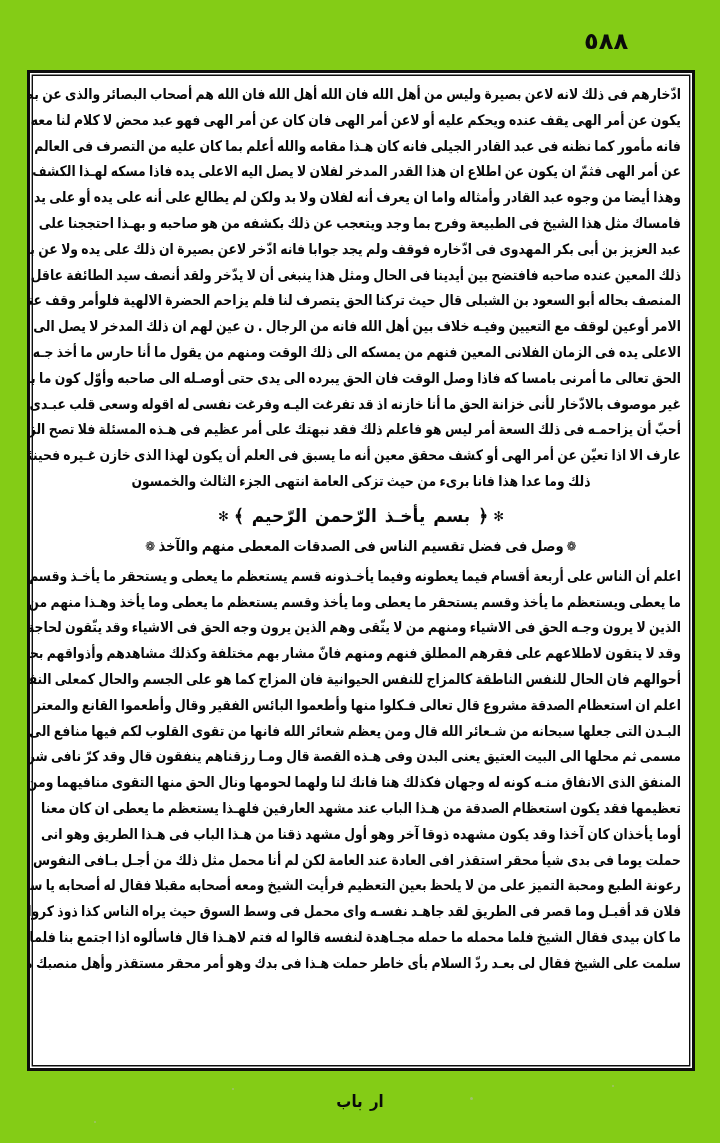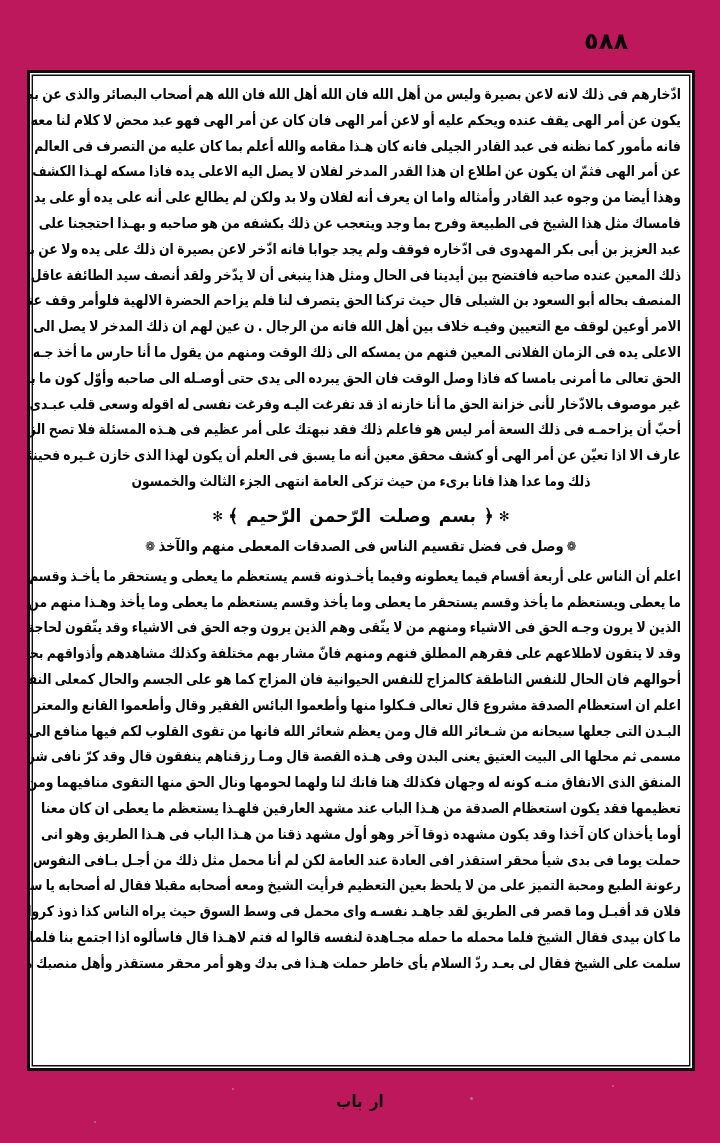--- a/index.html
+++ b/index.html
@@ -6,21 +6,21 @@
   html,body{margin:0;padding:0;background:#ffffff;}
   body{
     width:720px;height:1143px;position:relative;overflow:hidden;
     font-family:"DejaVu Sans","Liberation Sans",sans-serif;
     background:#fefefe;
   }
 
   
   #page{
     position:absolute;inset:0;
-    background:#be185d;
+    background:#84cc16;
   }
 
   
   .speck{position:absolute;background:#b9b9b9;border-radius:50%;opacity:.55;}
 
   
   #folio{
     position:absolute;top:30px;right:93px;
     font-size:23px;font-weight:700;color:#0a0a0a;
     letter-spacing:.5px;line-height:1;
@@ -130,21 +130,21 @@
       <span class="ln">الامر أوعين لوقف مع التعيين وفيـه خلاف بين أهل الله فانه من الرجال . ن عين لهم ان ذلك المدخر لا يصل الى صاحبه</span>
       <span class="ln">الاعلى يده فى الزمان الفلانى المعين فنهم من يمسكه الى ذلك الوقت ومنهم من يقول ما أنا حارس ما أخذ جـه عن يدى ذ</span>
       <span class="ln">الحق تعالى ما أمرنى بامسا كه فاذا وصل الوقت فان الحق يبرده الى يدى حتى أوصـله الى صاحبه وأوّل كون ما بين الزمانين</span>
       <span class="ln">غير موصوف بالادّخار لأنى خزانة الحق ما أنا خازنه اذ قد تفرغت اليـه وفرغت نفسى له اقوله وسعى قلب عبـدى فلا</span>
       <span class="ln">أحبّ أن يزاحمـه فى ذلك السعة أمر ليس هو فاعلم ذلك فقد نبهتك على أمر عظيم فى هـذه المسئلة فلا تصح الزكاة من</span>
       <span class="ln">عارف الا اذا تعيّن عن أمر الهى أو كشف محقق معين أنه ما يسبق فى العلم أن يكون لهذا الذى خازن غـيره فحينئذ يسلم له</span>
       <span class="ln ctr">ذلك وما عدا هذا فانا برىء من حيث تزكى العامة  انتهى الجزء الثالث والخمسون</span>
     </div>
 
     <div class="hd-basmala">
-      <span class="orn">✻</span><span>﴿</span> <span>بسم وصلت الرّحمن الرّحيم</span> <span>﴾</span><span class="orn">✻</span>
+      <span class="orn">✻</span><span>﴿</span> <span>بسم يأخـذ الرّحمن الرّحيم</span> <span>﴾</span><span class="orn">✻</span>
     </div>
 
     <div class="hd-sub">
       <span class="orn2">❁</span><span>وصل فى فضل تقسيم الناس فى الصدقات المعطى منهم والآخذ</span><span class="orn2">❁</span>
     </div>
 
     <div class="blk">
       <span class="ln">اعلم أن الناس على أربعة أقسام فيما يعطونه وفيما يأخـذونه قسم يستعظم ما يعطى و يستحقر ما يأخـذ  وقسم يستحقر</span>
       <span class="ln">ما يعطى ويستعظم ما يأخذ وقسم يستحقر ما يعطى وما يأخذ وقسم يستعظم ما يعطى وما يأخذ وهـذا منهم من يتّقى وهم</span>
       <span class="ln">الذين لا يرون وجـه الحق فى الاشياء ومنهم من لا يتّقى وهم الذين يرون وجه الحق فى الاشياء وقد يتّقون لحاجة الوقت</span>

